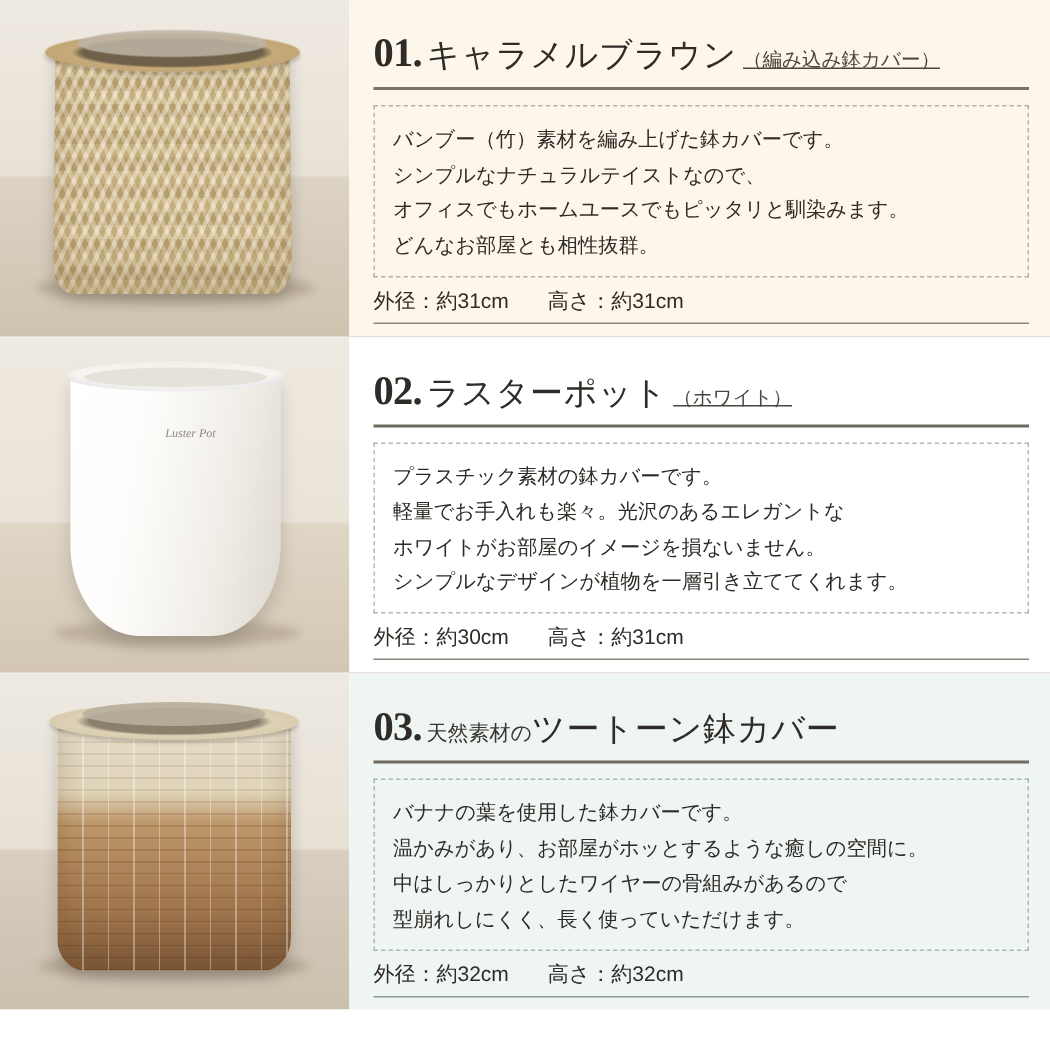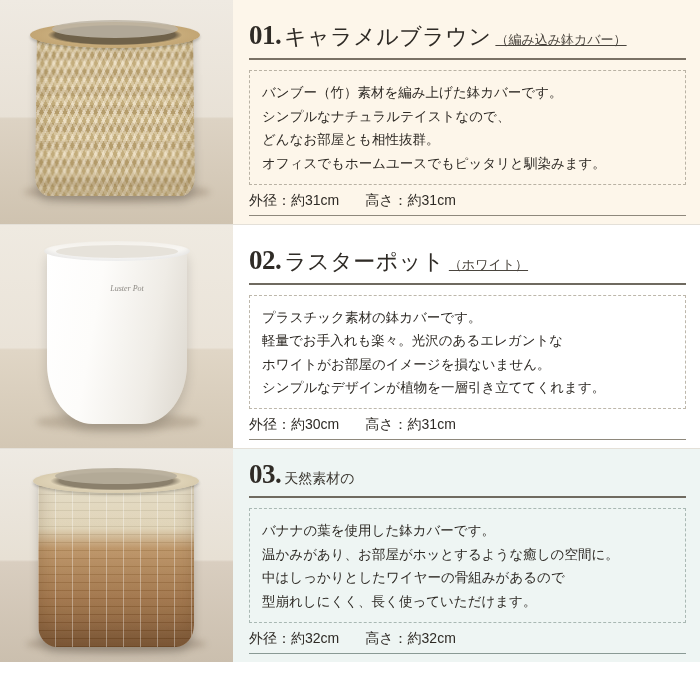--- a/index.html
+++ b/index.html
@@ -304,22 +304,22 @@
     </div>
     <div class="content">
       <div class="heading">
         <span class="num">01.</span>
         <span class="title-main">キャラメルブラウン</span>
         <span class="title-small">（編み込み鉢カバー）</span>
       </div>
       <div class="desc">
         <p>バンブー（竹）素材を編み上げた鉢カバーです。</p>
         <p>シンプルなナチュラルテイストなので、</p>
+        <p>オフィスでもホームユースでもピッタリと馴染みます。</p>
         <p>どんなお部屋とも相性抜群。</p>
-        <p>オフィスでもホームユースでもピッタリと馴染みます。</p>
       </div>
       <div class="spec">
         <span>外径：約31cm</span>
         <span>高さ：約31cm</span>
       </div>
     </div>
   </div>
 
   <div class="section sec-2">
     <div class="photo">
@@ -355,20 +355,21 @@
       <div class="ph3-shadow"></div>
       <div class="ph3-basket"></div>
       <div class="ph3-wires"></div>
       <div class="ph3-rim"></div>
       <div class="ph3-liner"></div>
     </div>
     <div class="content">
       <div class="heading">
         <span class="num">03.</span>
         <span class="title-pre">天然素材の</span>
+        <span class="title-main">ツートーン鉢カバー</span>
       </div>
       <div class="desc">
         <p>バナナの葉を使用した鉢カバーです。</p>
         <p>温かみがあり、お部屋がホッとするような癒しの空間に。</p>
         <p>中はしっかりとしたワイヤーの骨組みがあるので</p>
         <p>型崩れしにくく、長く使っていただけます。</p>
       </div>
       <div class="spec">
         <span>外径：約32cm</span>
         <span>高さ：約32cm</span>

